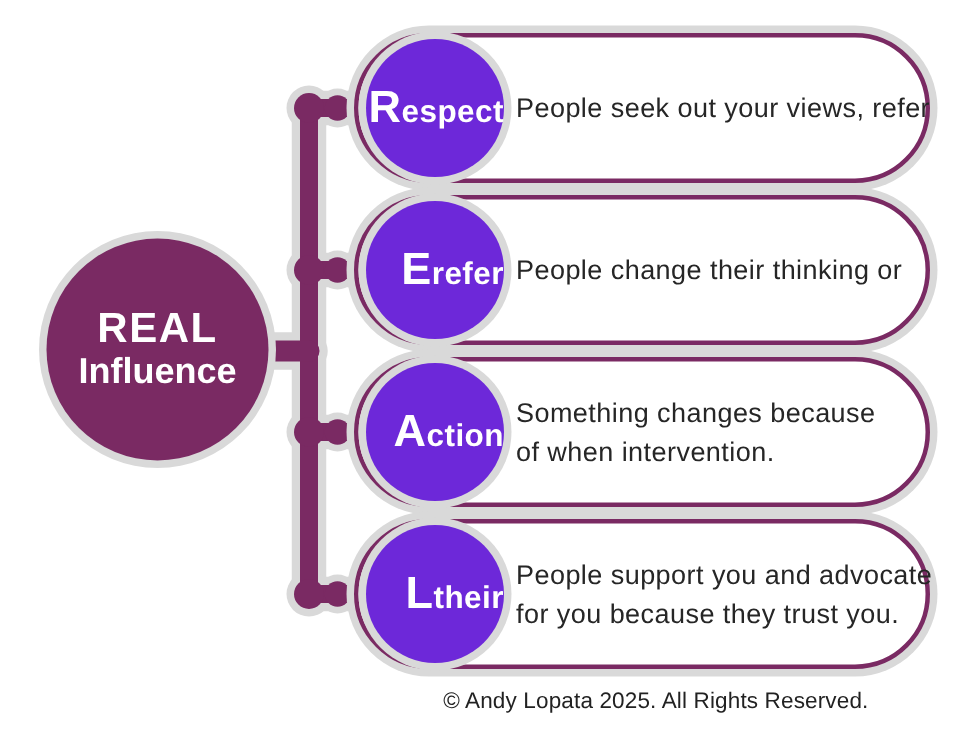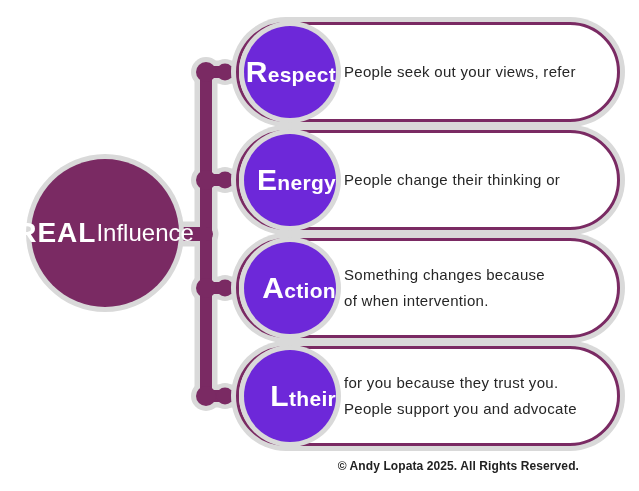--- a/index.html
+++ b/index.html
@@ -19,48 +19,49 @@
   }
   .hub-circle {
     position: absolute;
     left: 31px; top: 159px;
     width: 148px; height: 148px;
     background: #7a2a63;
     border-radius: 50%;
     box-shadow: 0 0 0 5px #d9d9d9;
     z-index: 4;
     display: flex;
+    flex-direction: column;
     align-items: center;
     justify-content: center;
     color: #ffffff;
     text-align: center;
   }
   .hub-line1 { font-size: 28px; font-weight: bold; line-height: 30px; letter-spacing: 1px; }
-  .hub-line2 { font-size: 24px; font-weight: normal; line-height: 28px; }
+  .hub-line2 { font-size: 24px; font-weight: bold; line-height: 28px; }
   .pill {
     position: absolute;
     left: 236px;
     width: 384px;
     height: 100px;
     background: #ffffff;
     border: 3px solid #7a2a63;
     border-radius: 50px;
     box-shadow: 0 0 0 5px #d9d9d9;
     z-index: 2;
   }
   .pill-1 { top: 22px; }
   .pill-2 { top: 130px; }
   .pill-3 { top: 238px; }
   .pill-4 { top: 346px; }
   .desc {
     position: absolute;
     left: 105px;
     top: 50%;
     transform: translateY(-50%);
-    font-size: 15px;
+    font-size: 18px;
     line-height: 26px;
     color: #262626;
     letter-spacing: 0.3px;
     white-space: nowrap;
   }
   .node-circle {
     position: absolute;
     left: 244px;
     width: 92px; height: 92px;
     background: #6d28d9;
@@ -75,22 +76,22 @@
   .node-1 { top: 26px; }
   .node-2 { top: 134px; }
   .node-3 { top: 242px; }
   .node-4 { top: 350px; }
   .node-label { font-weight: bold; font-size: 21px; letter-spacing: 0.3px; white-space: nowrap; }
   .node-label .initial { font-size: 30px; }
   .footer {
     position: absolute;
     top: 459px;
     right: 60px;
-    font-size: 12px;
-    font-weight: bold;
+    font-size: 15px;
+    font-weight: normal;
     color: #222222;
     letter-spacing: 0.1px;
     z-index: 5;
   }
 </style>
 </head>
 <body>
 
 <div class="canvas">
 
@@ -144,37 +145,37 @@
   <div class="node-circle node-1">
     <div class="node-label"><span class="initial">R</span><span>espect</span></div>
   </div>
 
   <div class="pill pill-2">
     <div class="desc">
       <div>People change their thinking or</div>
     </div>
   </div>
   <div class="node-circle node-2">
-    <div class="node-label"><span class="initial">E</span><span>nergy</span></div>
+    <div class="node-label"><span class="initial">E</span><span>refer</span></div>
   </div>
 
   <div class="pill pill-3">
     <div class="desc">
       <div>Something changes because</div>
       <div>of when intervention.</div>
     </div>
   </div>
   <div class="node-circle node-3">
     <div class="node-label"><span class="initial">A</span><span>ction</span></div>
   </div>
 
   <div class="pill pill-4">
     <div class="desc">
+      <div>People support you and advocate</div>
       <div>for you because they trust you.</div>
-      <div>People support you and advocate</div>
     </div>
   </div>
   <div class="node-circle node-4">
     <div class="node-label"><span class="initial">L</span><span>their</span></div>
   </div>
 
   <div class="footer">© Andy Lopata 2025. All Rights Reserved.</div>
 
 </div>
 

